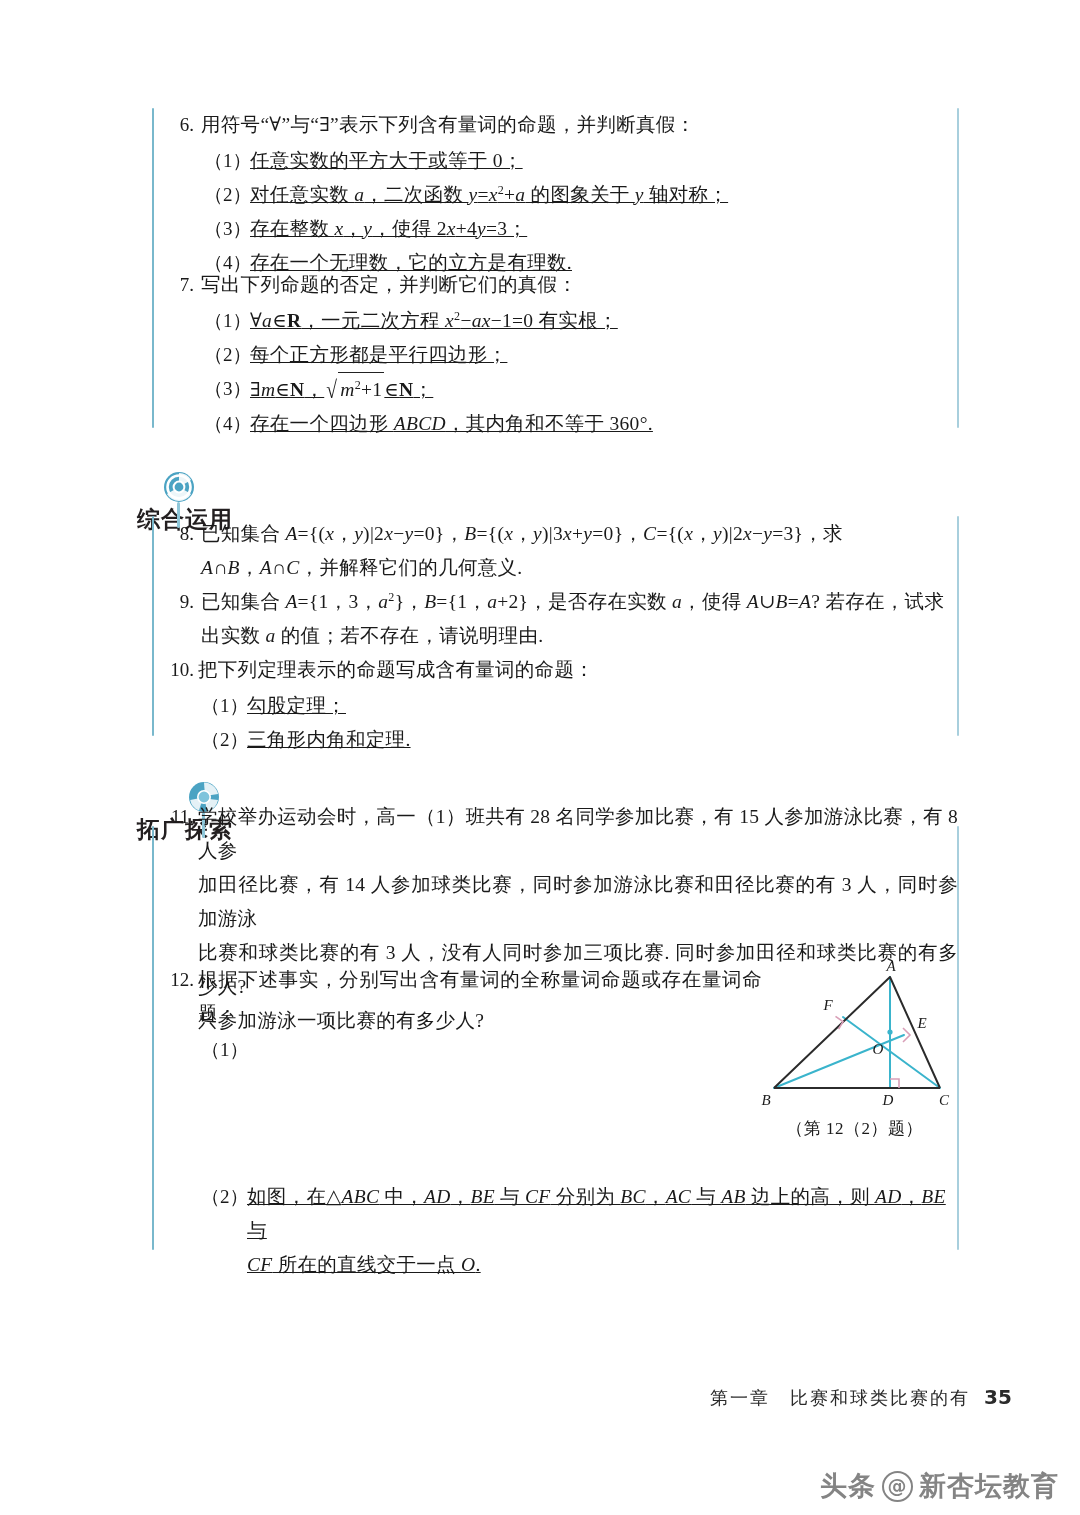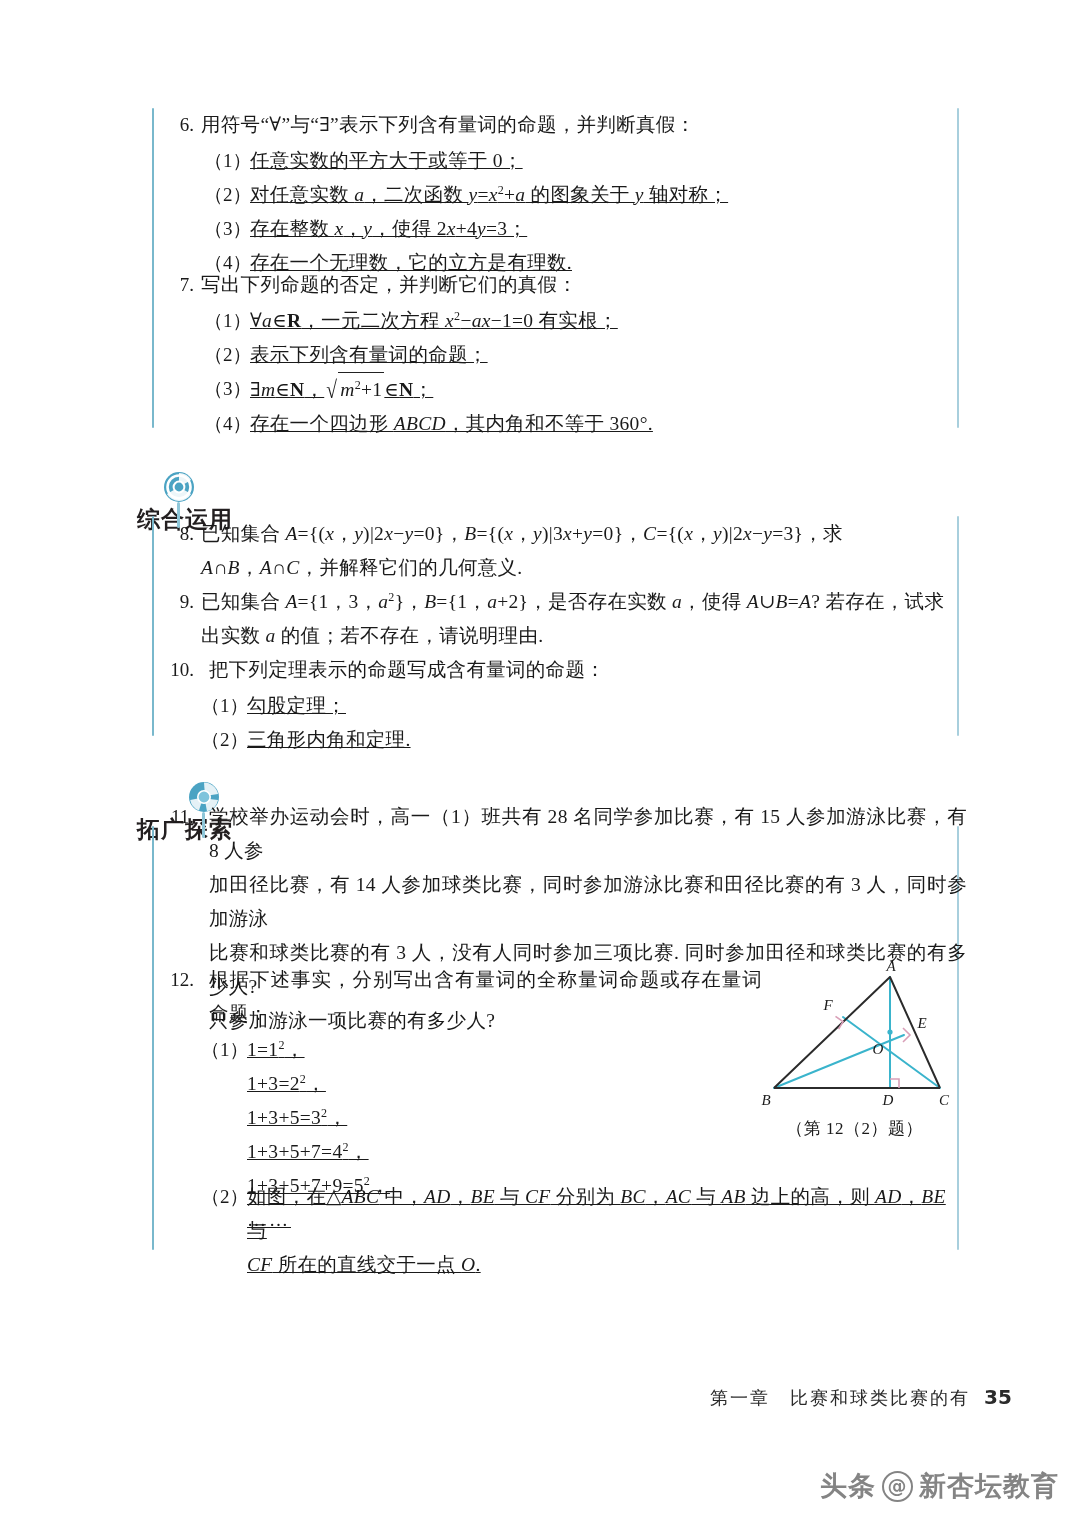--- a/index.html
+++ b/index.html
@@ -43,21 +43,21 @@
     margin-bottom: 2px;
   }
   .num {
     flex: 0 0 auto;
     text-align: right;
     font-size: 19px;
     line-height: 34px;
     letter-spacing: 0;
   }
   .num.w1 { width: 26px; margin-right: 7px; }
-  .num.w2 { width: 32px; margin-right: 15px; }
+  .num.w2 { width: 32px; margin-right: 4px; }
 
   .body-text {
     font-size: 19.5px;
     line-height: 34px;
     letter-spacing: 0.3px;
     text-align: justify;
   }
 
   .sub-item {
     display: flex;
@@ -216,21 +216,21 @@
       <div class="num w1">7.</div>
       <div class="body-text">写出下列命题的否定，并判断它们的真假：</div>
     </div>
 
     <div class="sub-item">
       <div class="plabel">（1）</div>
       <div class="ptext">∀<i class="m">a</i>∈<span class="bb">R</span>，一元二次方程 <i class="m">x</i><sup>2</sup>−<i class="m">ax</i>−1=0 有实根；</div>
     </div>
     <div class="sub-item">
       <div class="plabel">（2）</div>
-      <div class="ptext">表示下列含有量词的命题；</div>
+      <div class="ptext">每个正方形都是平行四边形；</div>
     </div>
     <div class="sub-item">
       <div class="plabel">（3）</div>
       <div class="ptext">∃<i class="m">m</i>∈<span class="bb">N</span>，<span class="sqrt"><span class="radsign">√</span><span class="radicand"><i class="m">m</i><sup>2</sup>+1</span></span>∈<span class="bb">N</span>；</div>
     </div>
     <div class="sub-item">
       <div class="plabel">（4）</div>
       <div class="ptext">存在一个四边形 <i class="m">ABCD</i>，其内角和不等于 360°.</div>
     </div>
   </div>
@@ -320,28 +320,20 @@
   </div>
 
   <div class="block" style="left:162px; top:963px; width:600px;">
     <div class="item">
       <div class="num w2">12.</div>
       <div class="body-text">根据下述事实，分别写出含有量词的全称量词命题或存在量词命题：</div>
     </div>
 
     <div class="sub-item" style="margin-left:39px;">
       <div class="plabel">（1）</div>
-      <div class="ptext">
-        <div>1=1<sup>2</sup>，</div>
-        <div>1+3=2<sup>2</sup>，</div>
-        <div>1+3+5=3<sup>2</sup>，</div>
-        <div>1+3+5+7=4<sup>2</sup>，</div>
-        <div>1+3+5+7+9=5<sup>2</sup>，</div>
-        <div class="dots">……</div>
-      </div>
     </div>
   </div>
 
   <div class="block" style="left:201px; top:1180px; width:760px;">
     <div class="sub-item" style="margin-left:0;">
       <div class="plabel">（2）</div>
       <div class="ptext" style="width:705px;">
         <div>如图，在△<i class="m">ABC</i> 中，<i class="m">AD</i>，<i class="m">BE</i> 与 <i class="m">CF</i> 分别为 <i class="m">BC</i>，<i class="m">AC</i> 与 <i class="m">AB</i> 边上的高，则 <i class="m">AD</i>，<i class="m">BE</i> 与</div>
         <div><i class="m">CF</i> 所在的直线交于一点 <i class="m">O</i>.</div>
       </div>

